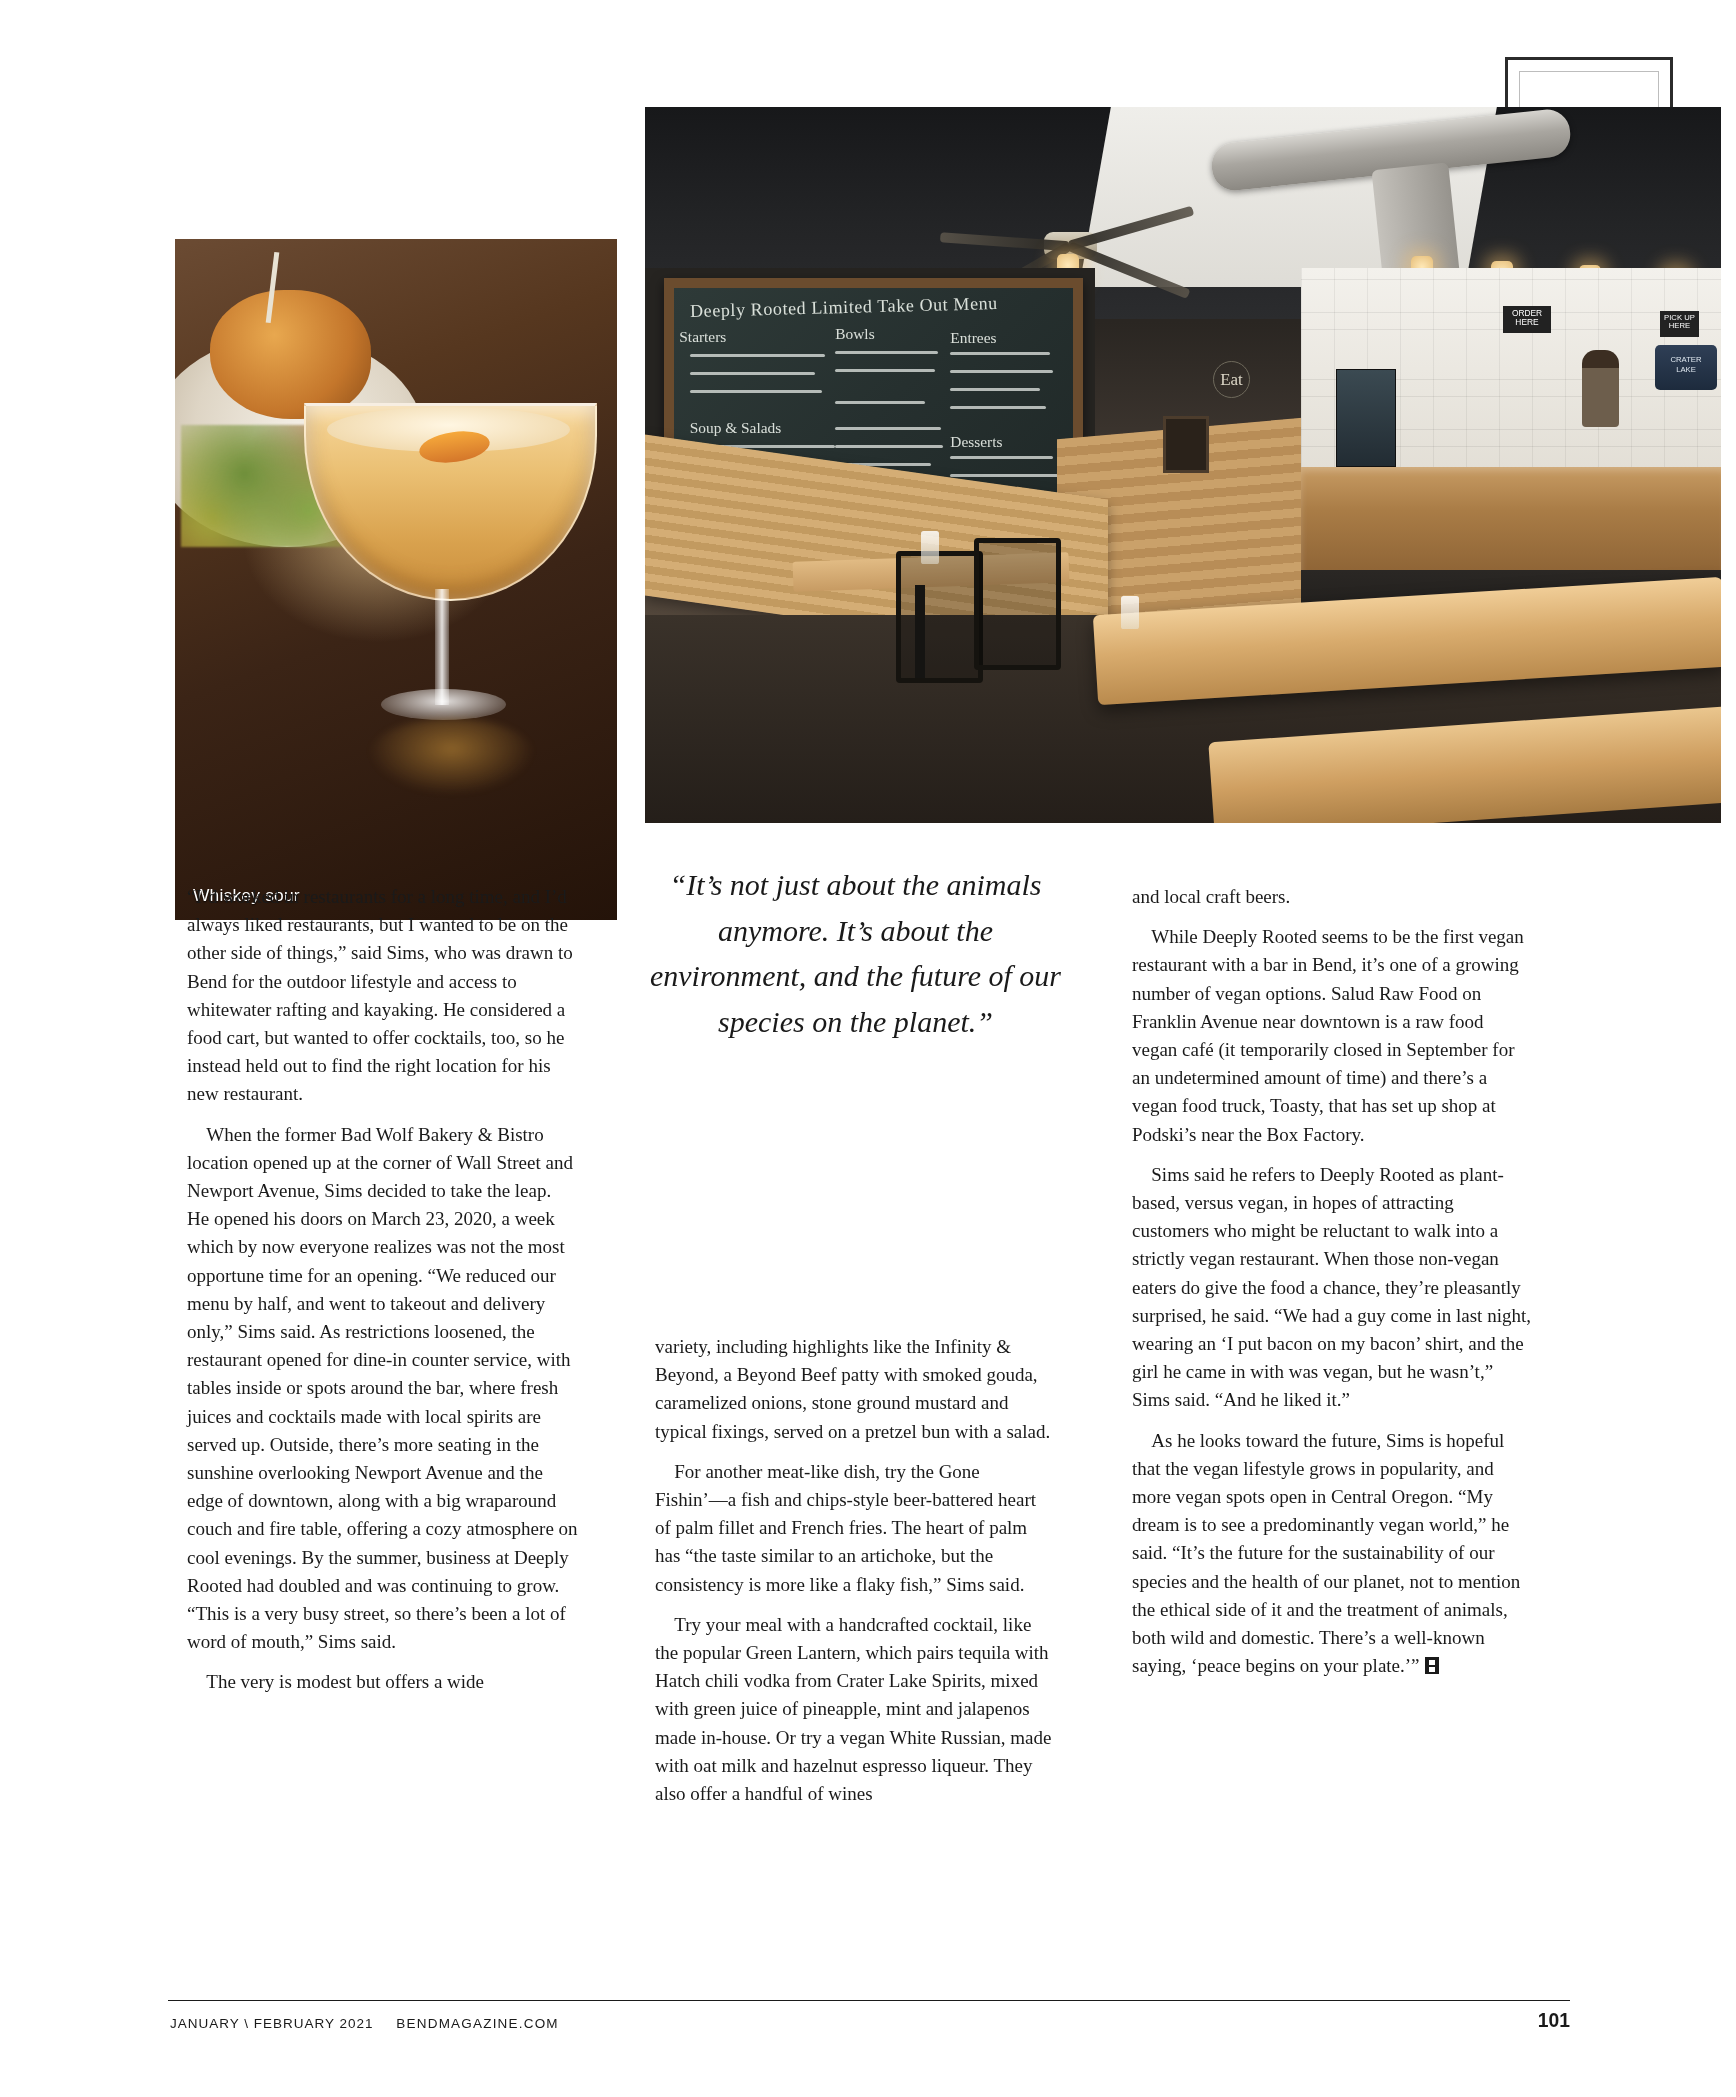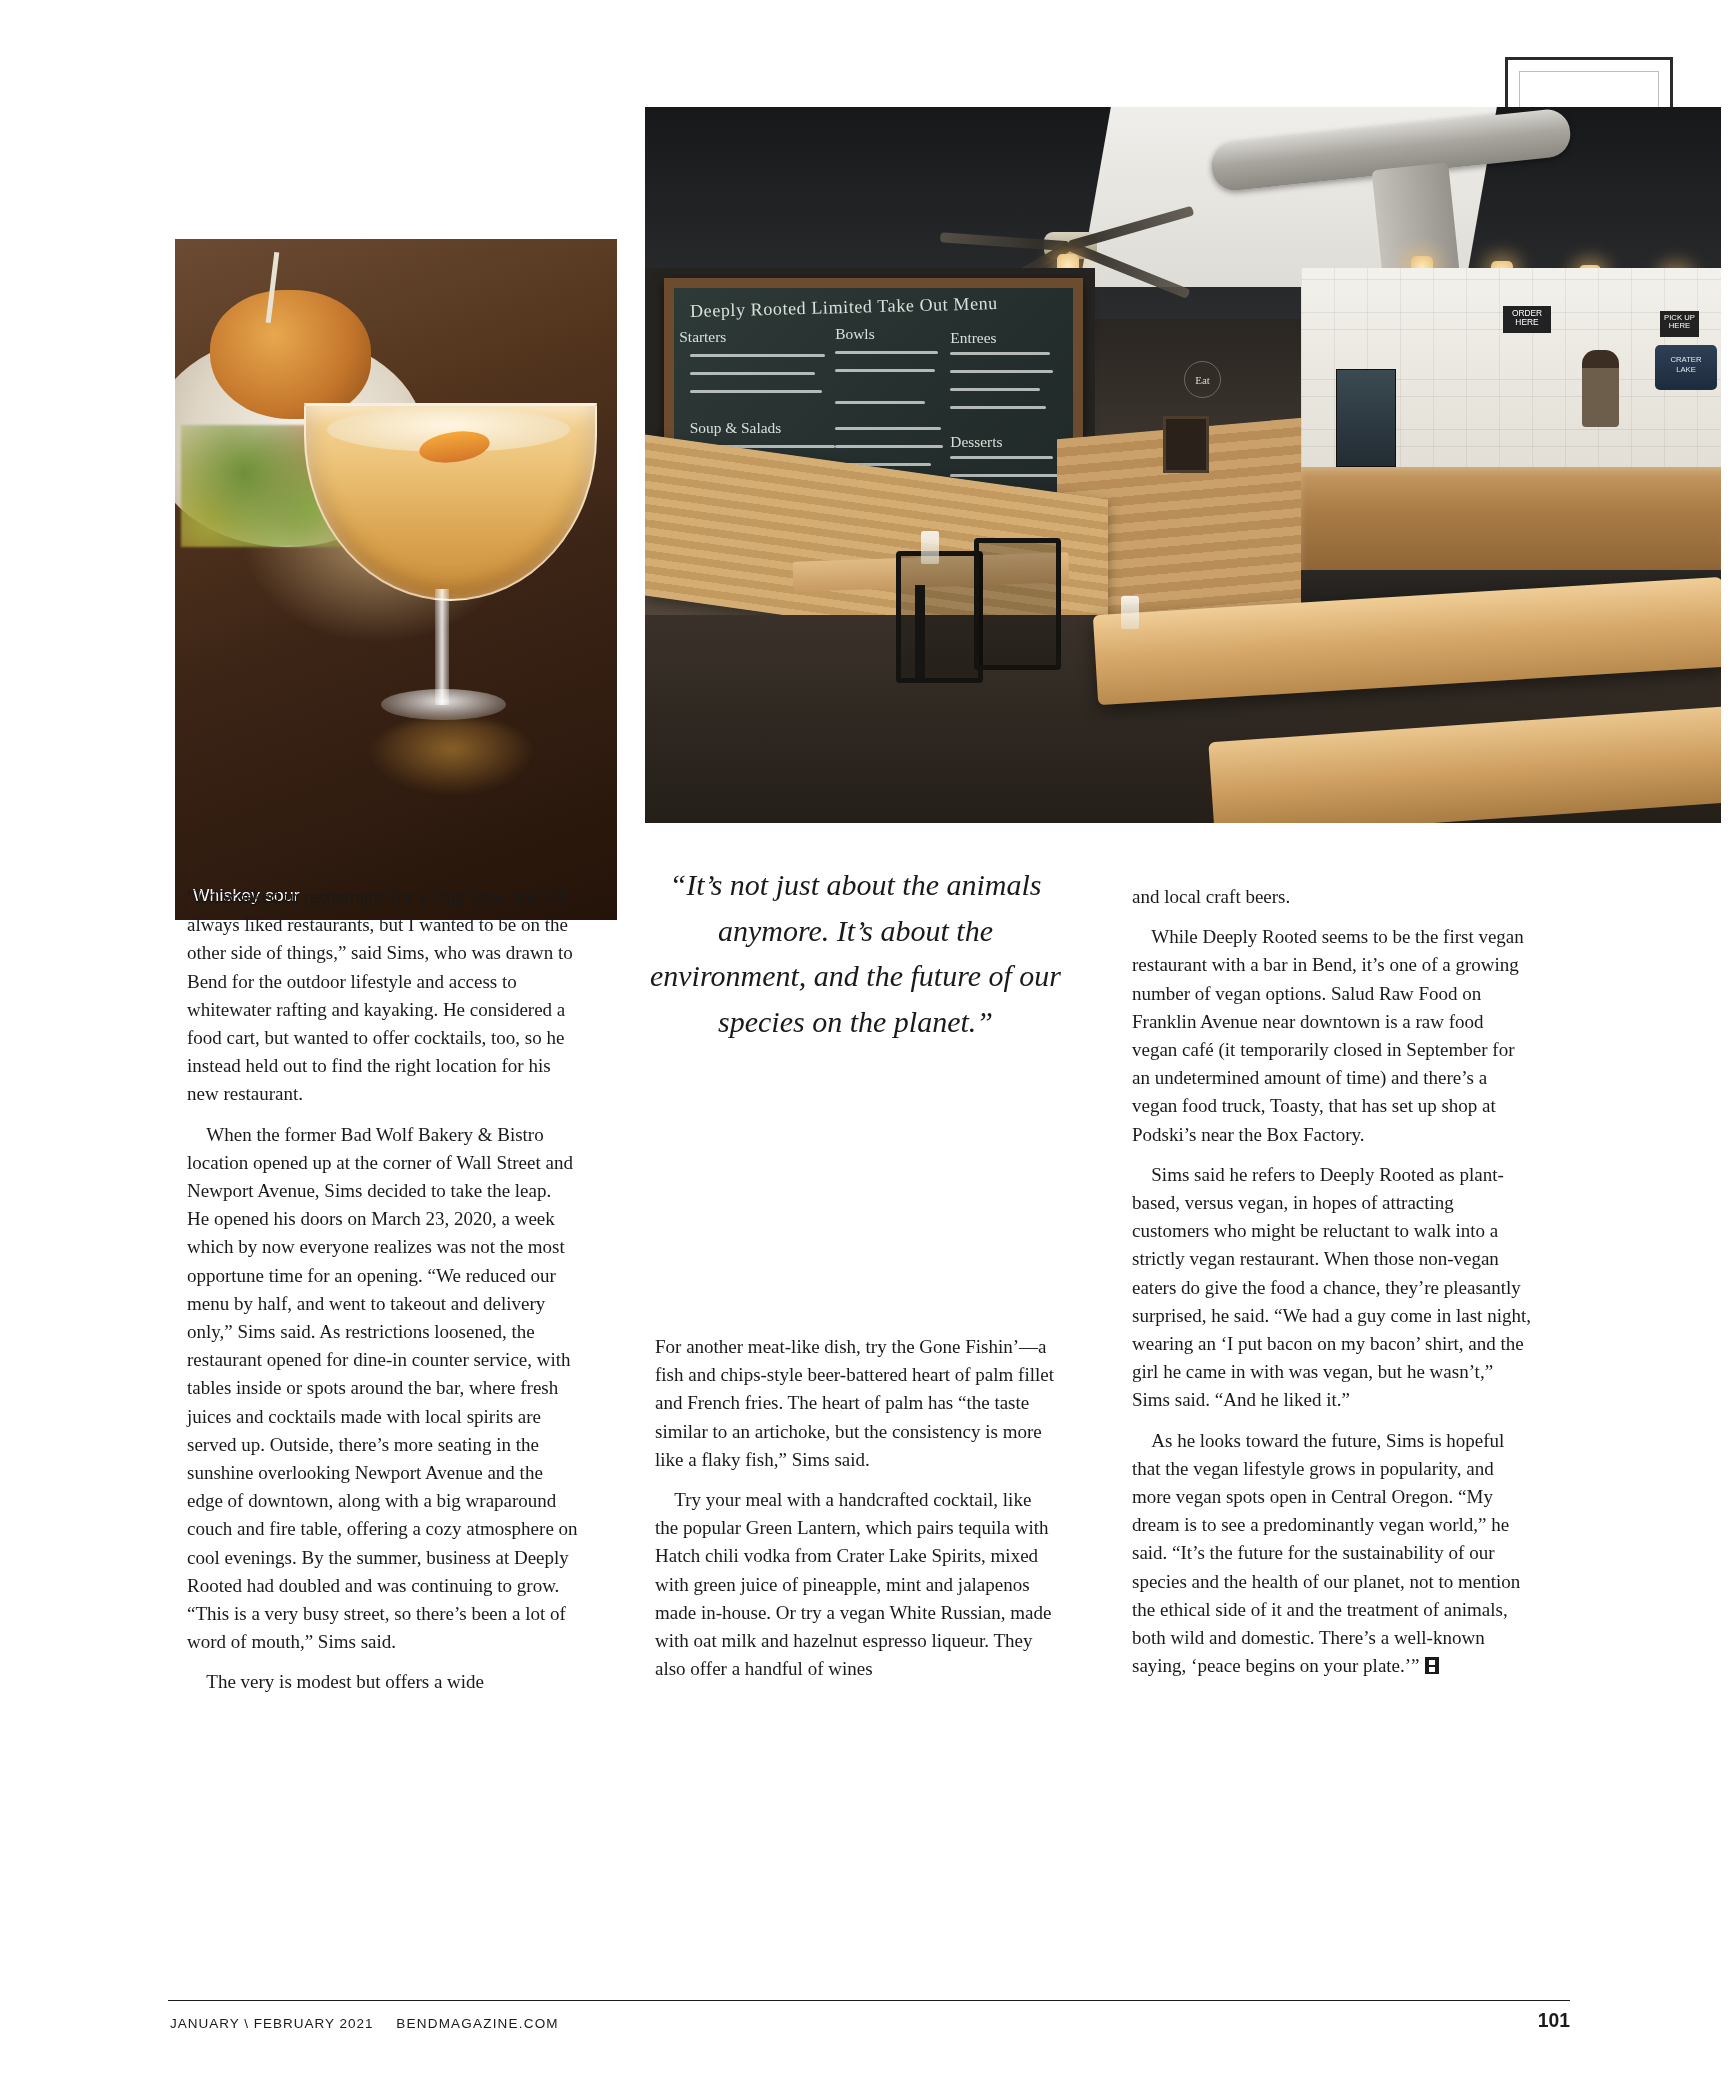--- a/index.html
+++ b/index.html
@@ -395,27 +395,27 @@
     left: 484px; top: 222px;
     width: 45px; height: 129px;
     background:
       radial-gradient(circle at 40% 20%, #3f6b2e 0 11.6px, rgba(0,0,0,0) 12.2px),
       radial-gradient(circle at 65% 45%, #36five, rgba(0,0,0,0)),
       linear-gradient(180deg, rgba(60,100,45,0.9), rgba(40,70,30,0.7));
       border-radius: 7.7px;
   }
   .eat-sign {
     position: absolute;
-    left: 539px; top: 254px;
+    left: 568px; top: 254px;
     width: 35px; height: 35px;
     border: 1.9px solid #6f6a5c;
     border-radius: 50%;
     color: #dcd6c6;
     font-family: "Liberation Serif", serif;
-    font-size: 11px;
+    font-size: 17px;
     display: flex; align-items: center; justify-content: center;
   }
   .art-frame {
     position: absolute;
     left: 518px; top: 309px; width: 40px; height: 51px;
     background: #2a221a;
     border: 3.2px solid #4c3c2c;
   }
   .person {
     position: absolute;
@@ -618,20 +618,21 @@
 
   <div class="col col-1">
     <p>“I’d worked in restaurants for a long time, and I’d always liked restaurants, but I wanted to be on the other side of things,” said Sims, who was drawn to Bend for the outdoor lifestyle and access to whitewater rafting and kayaking. He considered a food cart, but wanted to offer cocktails, too, so he instead held out to find the right location for his new restaurant.</p>
     <p>When the former Bad Wolf Bakery &amp; Bistro location opened up at the corner of Wall Street and Newport Avenue, Sims decided to take the leap. He opened his doors on March 23, 2020, a week which by now everyone realizes was not the most opportune time for an opening. “We reduced our menu by half, and went to takeout and delivery only,” Sims said. As restrictions loosened, the restaurant opened for dine-in counter service, with tables inside or spots around the bar, where fresh juices and cocktails made with local spirits are served up. Outside, there’s more seating in the sunshine overlooking Newport Avenue and the edge of downtown, along with a big wraparound couch and fire table, offering a cozy atmosphere on cool evenings. By the summer, business at Deeply Rooted had doubled and was continuing to grow. “This is a very busy street, so there’s been a lot of word of mouth,” Sims said.</p>
     <p>The very is modest but offers a wide</p>
   </div>
 
   <div class="pullquote">“It’s not just about the animals anymore. It’s about the environment, and the future of our species on the planet.”</div>
 
   <div class="col col-2-body">
+    <p>variety, including highlights like the Infinity &amp; Beyond, a Beyond Beef patty with smoked gouda, caramelized onions, stone ground mustard and typical fixings, served on a pretzel bun with a salad.</p>
     <p>For another meat-like dish, try the Gone Fishin’—a fish and chips-style beer-battered heart of palm fillet and French fries. The heart of palm has “the taste similar to an artichoke, but the consistency is more like a flaky fish,” Sims said.</p>
     <p>Try your meal with a handcrafted cocktail, like the popular Green Lantern, which pairs tequila with Hatch chili vodka from Crater Lake Spirits, mixed with green juice of pineapple, mint and jalapenos made in-house. Or try a vegan White Russian, made with oat milk and hazelnut espresso liqueur. They also offer a handful of wines</p>
   </div>
 
   <div class="col col-3">
     <p>and local craft beers.</p>
     <p>While Deeply Rooted seems to be the first vegan restaurant with a bar in Bend, it’s one of a growing number of vegan options. Salud Raw Food on Franklin Avenue near downtown is a raw food vegan café (it temporarily closed in September for an undetermined amount of time) and there’s a vegan food truck, Toasty, that has set up shop at Podski’s near the Box Factory.</p>
     <p>Sims said he refers to Deeply Rooted as plant-based, versus vegan, in hopes of attracting customers who might be reluctant to walk into a strictly vegan restaurant. When those non-vegan eaters do give the food a chance, they’re pleasantly surprised, he said. “We had a guy come in last night, wearing an ‘I put bacon on my bacon’ shirt, and the girl he came in with was vegan, but he wasn’t,” Sims said. “And he liked it.”</p>
     <p><span>As he looks toward the future, Sims is hopeful that the vegan lifestyle grows in popularity, and more vegan spots open in Central Oregon. “My dream is to see a predominantly vegan world,” he said. “It’s the future for the sustainability of our species and the health of our planet, not to mention the ethical side of it and the treatment of animals, both wild and domestic. There’s a well-known saying, ‘peace begins on your plate.’”</span><span class="endmark"></span></p>
   </div>

